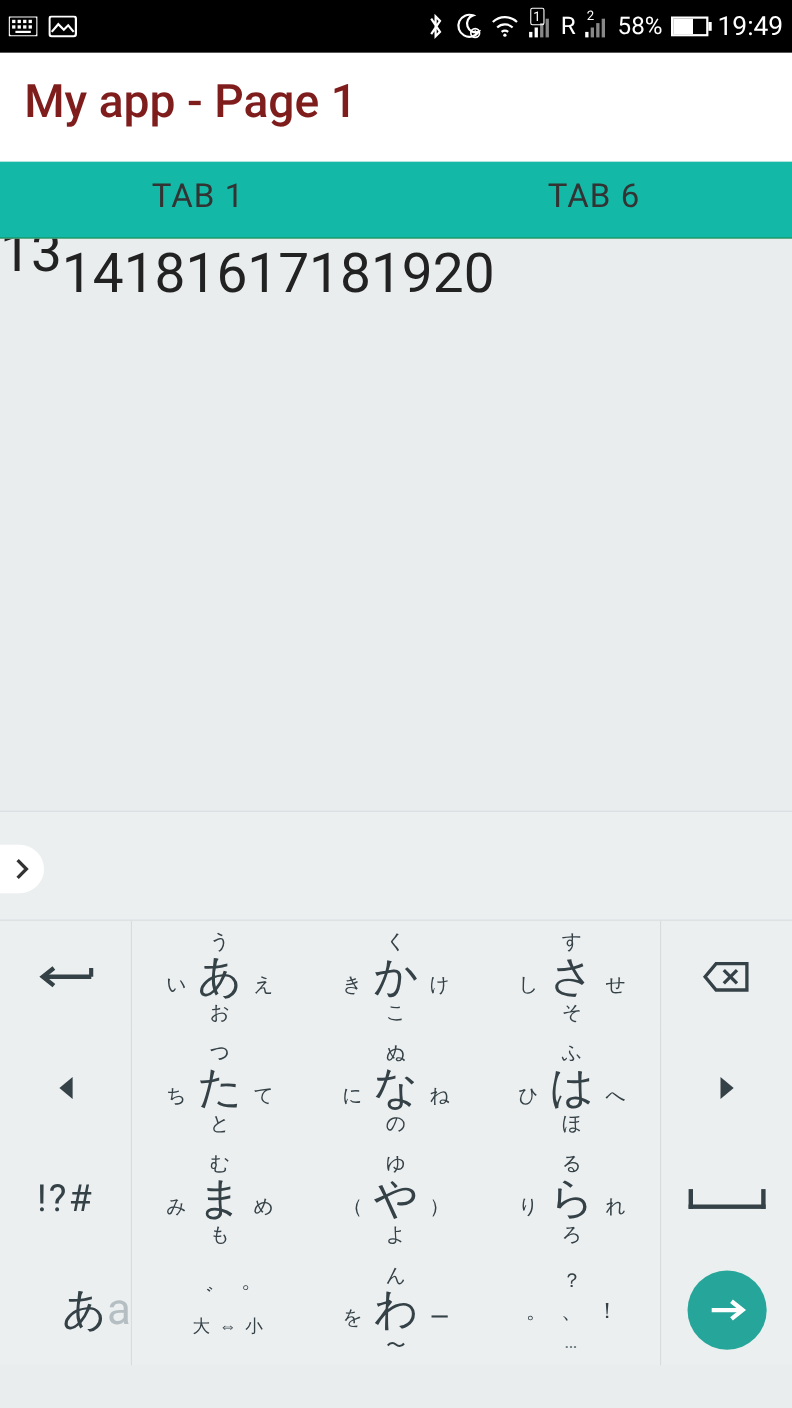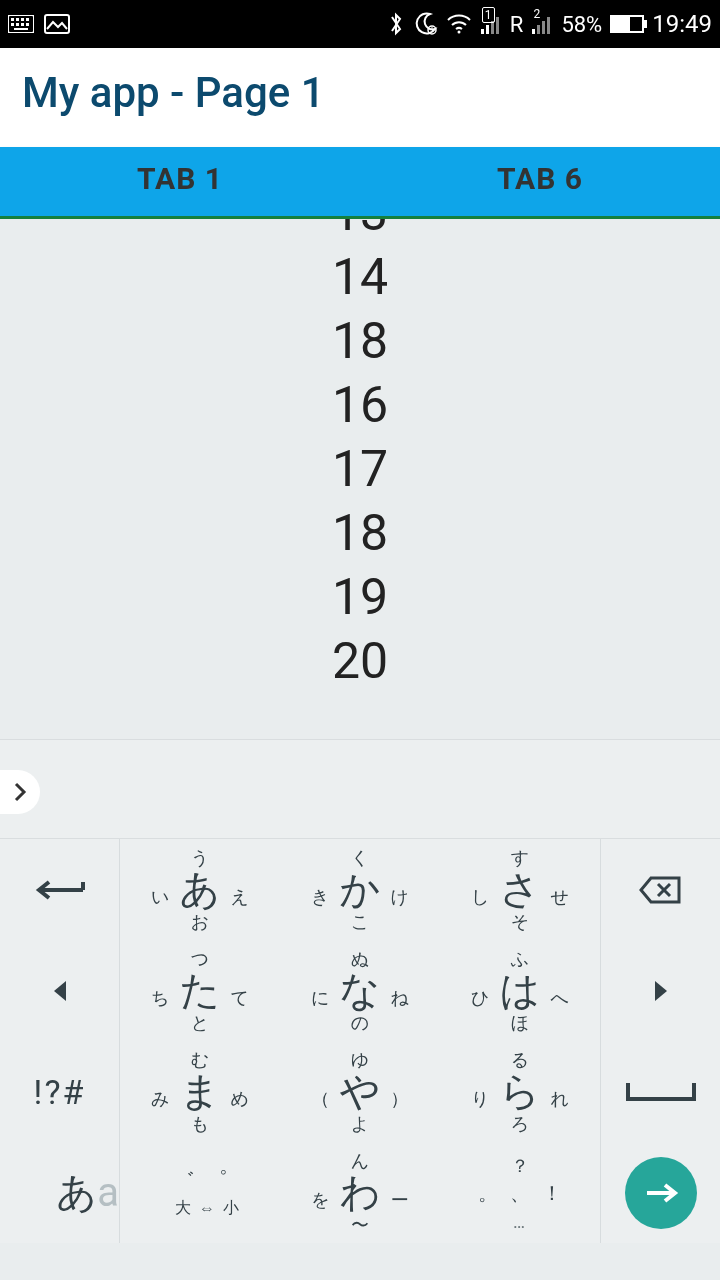--- a/index.html
+++ b/index.html
@@ -7,27 +7,27 @@
   
   .status-bar { height:48px; background:#000; color:#fff; display:flex; align-items:center; justify-content:space-between; padding:0 8px; font-size:22px; }
   .status-left, .status-right { display:flex; align-items:center; gap:10px; }
   .status-right { gap:8px; }
   .stat-icon { display:inline-flex; align-items:center; justify-content:center; }
   .battery-box { width:34px; height:18px; border:2px solid #fff; position:relative; }
   .battery-box::after{content:"";position:absolute;right:-5px;top:3px;width:3px;height:8px;background:#fff;}
   .battery-fill{position:absolute;left:0;top:0;bottom:0;width:58%;background:#fff;}
   
   .app-bar { background:#fff; padding:20px 22px 30px; }
-  .app-title { font-size:42px; font-weight:500; color:#0c4a6e; }
-  
-  .tabs { display:flex; background:#0ea5e9; border-bottom:3px solid #15803d; box-shadow:0 3px 4px rgba(0,0,0,.25);font-weight:bold; }
+  .app-title { font-size:42px; font-weight:500; color:#7f1d1d; }
+  
+  .tabs { display:flex; background:#14b8a6; border-bottom:1px solid #15803d; box-shadow:0 3px 4px rgba(0,0,0,.25); }
   .tab { flex:1; text-align:center; font-size:30px; color:#333; letter-spacing:1px; padding:14px 0 20px; }
   
   .content { height:520px; overflow:hidden; background:#e9edee; }
-  .num-list { display:flex; flex-direction:column; align-items:center; }
+  .num-list { display:flex; flex-direction:row; align-items:center; }
   .num { font-size:50px; color:#222; line-height:64px; }
   .num.first { margin-top:-38px; } 
   
   .suggest { height:100px; background:#eceff0; border-top:1px solid #d9dddf; border-bottom:1px solid #d9dddf; position:relative; }
   .expand-handle { position:absolute; left:0; top:30px; width:40px; height:44px; background:#fff; border-radius:0 22px 22px 0; display:flex; align-items:center; justify-content:center; }
   
   .keyboard { background:#eceff0; height:404px; display:grid; grid-template-columns: 120px 1fr 1fr 1fr 120px; grid-template-rows: repeat(4,1fr); }
   .key { display:flex; flex-direction:column; align-items:center; justify-content:center; color:#344147; position:relative; font-size:20px; }
   .key.border-r { border-right:1px solid #d7dcde; }
   .key.border-l { border-left:1px solid #d7dcde; }

